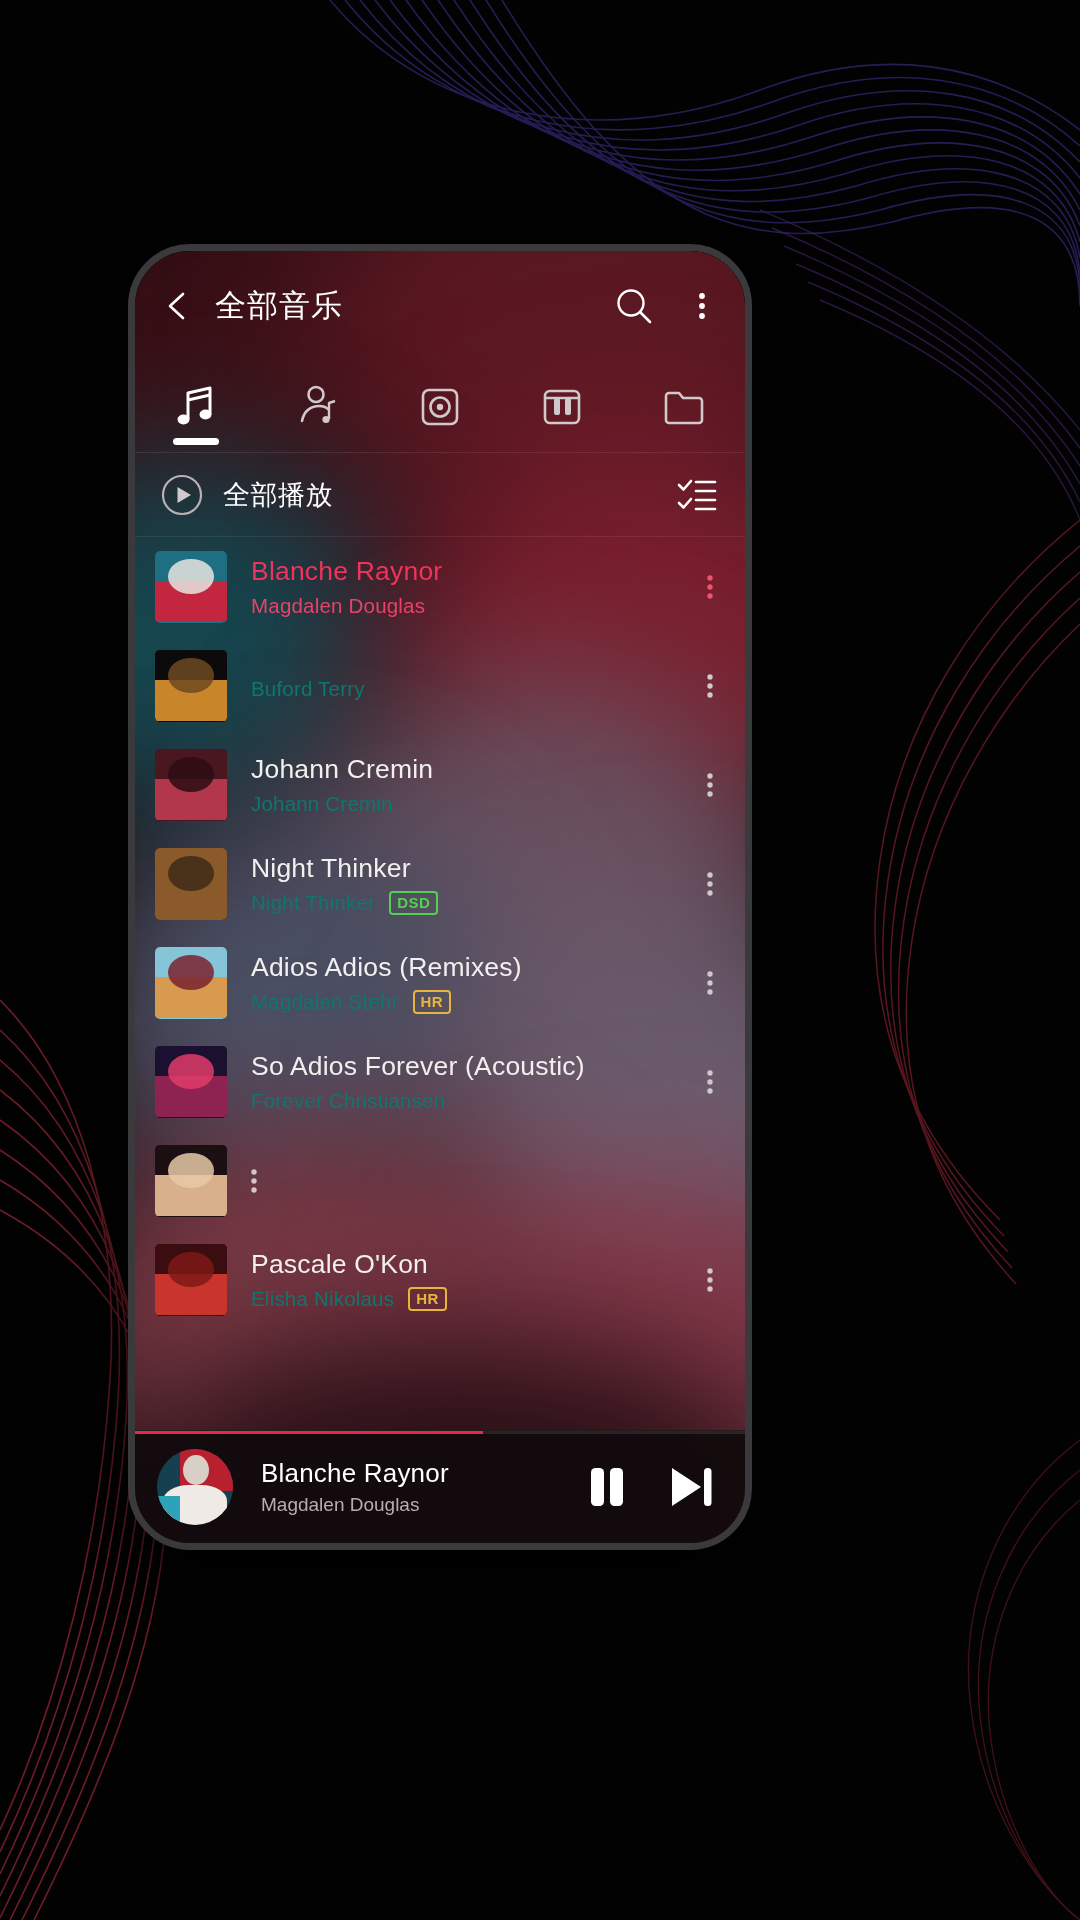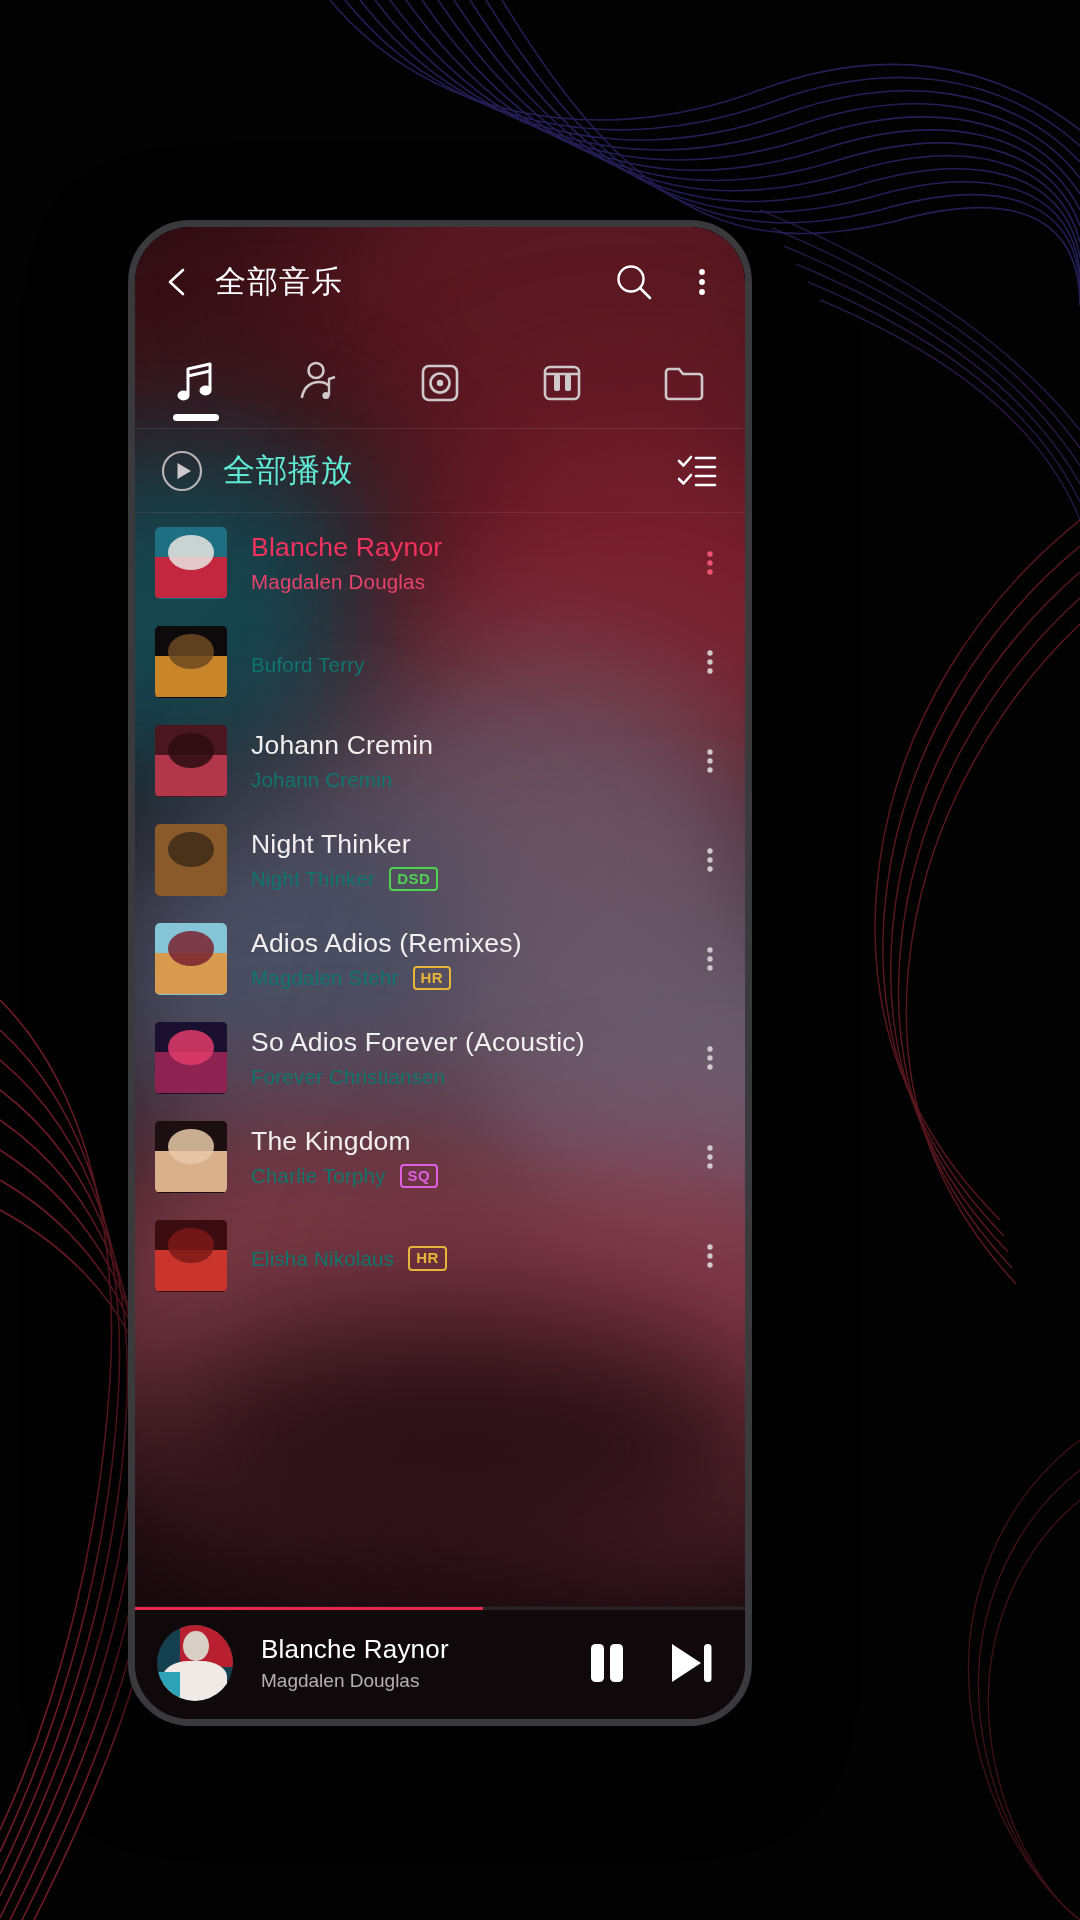--- a/index.html
+++ b/index.html
@@ -10,22 +10,22 @@
     position:relative;
   }
 
   
   #wallpaper { position:absolute; inset:0; background:#020203; }
   #wallpaper svg { position:absolute; inset:0; width:1080px; height:1920px; }
 
   
   #phone {
     position:absolute;
-    left:128px; top:220px;
-    width:624px; height:1506px;
+    left:128px; top:244px;
+    width:624px; height:1306px;
     border-radius:62px;
     border:7px solid #3a3a3c;
     background:#0d0709;
     overflow:hidden;
     box-shadow:0 30px 90px rgba(0,0,0,.85);
   }
   #screen {
     position:absolute; inset:0;
     border-radius:55px;
     overflow:hidden;
@@ -78,21 +78,21 @@
   
   #playall-row {
     position:relative; z-index:6;
     height:84px;
     display:flex; align-items:center;
     padding:0 26px 0 26px;
     border-bottom:1px solid rgba(255,255,255,.07);
   }
   #playall-icon { width:42px; height:42px; flex:none; cursor:pointer; }
   #playall-label {
-    color:#5eead4; font-size:32px; margin-left:20px; letter-spacing:.5px;
+    color:#ffffff; font-size:27px; margin-left:20px; letter-spacing:.5px;
   }
   #playall-spacer { flex:1; }
   #multiselect-icon { width:44px; height:44px; cursor:pointer; }
 
   
   #tracklist {
     position:relative; z-index:6;
     height:793px;
     overflow:hidden;
   }
@@ -436,40 +436,34 @@
               <circle cx="17" cy="23" r="2.7" fill="#cfc9cb"></circle>
               <circle cx="17" cy="32" r="2.7" fill="#cfc9cb"></circle>
             </svg></div>
         </div>
         <div class="track">
           <div class="art">
             <div class="a1" style="inset:0;background:#1b0f12;"></div>
             <div class="a2" style="left:0;top:42%;width:100%;height:58%;background:#d9b08c;"></div>
             <div class="a3" style="left:18%;top:12%;width:64%;height:48%;background:#e8c9a8;border-radius:50%;opacity:.85;"></div>
           </div>
-          <div class="meta">
-            <div class="t-title">The Kingdom</div>
-            <div class="t-sub">
-              <div class="t-artist">Charlie Torphy</div>
-              <span class="badge" style="color: rgb(224, 95, 224); border-color: rgb(224, 95, 224);">SQ</span>
-            </div>
-          </div>
           <div class="row-dots"><svg viewBox="0 0 34 46">
               <circle cx="17" cy="14" r="2.7" fill="#cfc9cb"></circle>
               <circle cx="17" cy="23" r="2.7" fill="#cfc9cb"></circle>
               <circle cx="17" cy="32" r="2.7" fill="#cfc9cb"></circle>
             </svg></div>
         </div>
         <div class="track">
           <div class="art">
             <div class="a1" style="inset:0;background:#3b0d10;"></div>
             <div class="a2" style="left:0;top:42%;width:100%;height:58%;background:#c9342c;"></div>
             <div class="a3" style="left:18%;top:12%;width:64%;height:48%;background:#7d1a18;border-radius:50%;opacity:.85;"></div>
           </div>
           <div class="meta">
+            <div class="t-title">Pascale O'Kon</div>
             <div class="t-sub">
               <div class="t-artist">Elisha Nikolaus</div>
               <span class="badge" style="color: rgb(232, 181, 58); border-color: rgb(232, 181, 58);">HR</span>
             </div>
           </div>
           <div class="row-dots"><svg viewBox="0 0 34 46">
               <circle cx="17" cy="14" r="2.7" fill="#cfc9cb"></circle>
               <circle cx="17" cy="23" r="2.7" fill="#cfc9cb"></circle>
               <circle cx="17" cy="32" r="2.7" fill="#cfc9cb"></circle>
             </svg></div>

